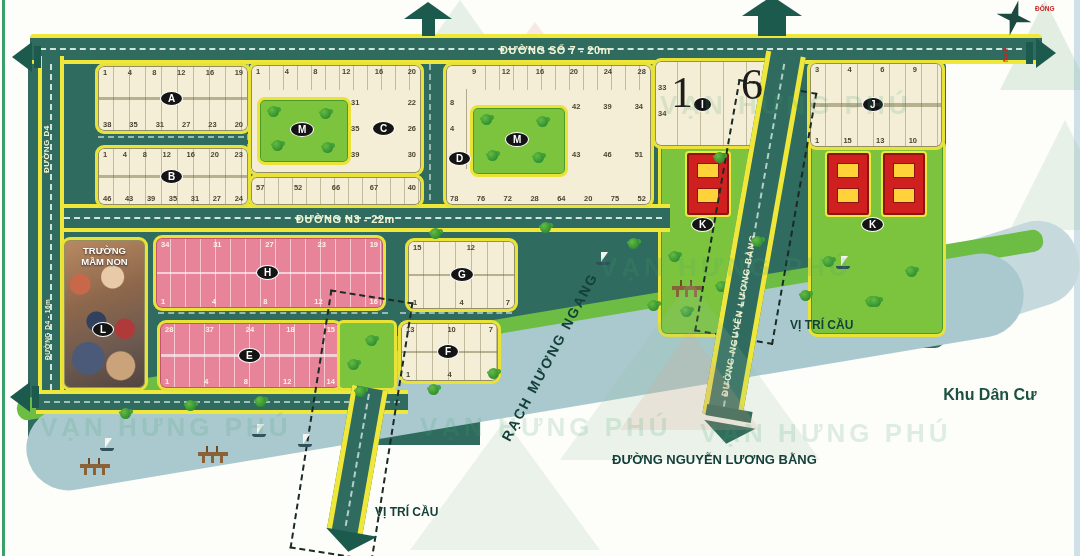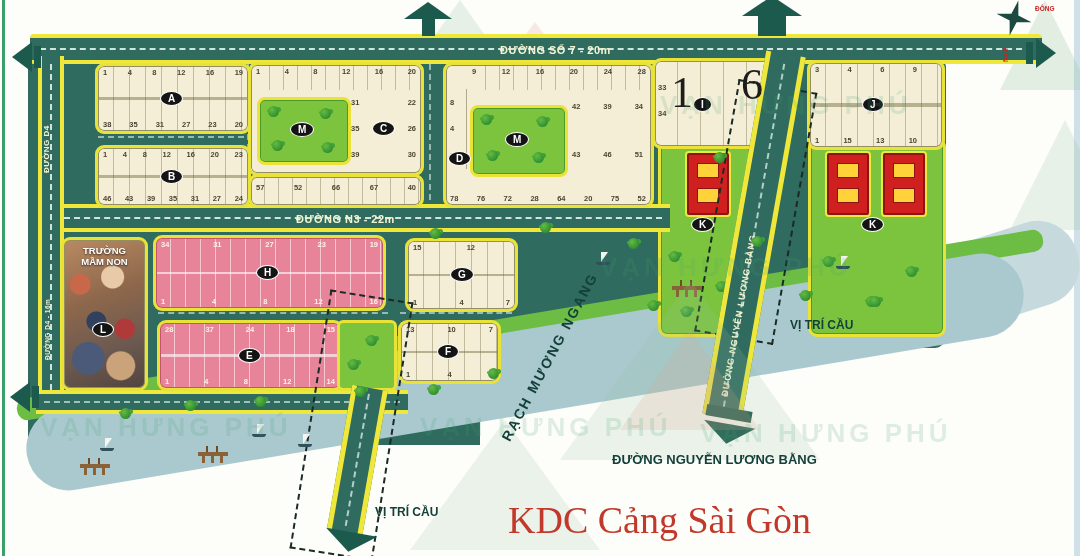--- a/index.html
+++ b/index.html
@@ -441,23 +441,23 @@
   <span class="tree" style="left:648px;top:300px;"></span>
   <span class="tree" style="left:714px;top:152px;"></span>
   <span class="tree" style="left:752px;top:236px;"></span>
   <span class="tree" style="left:800px;top:290px;"></span>
   <span class="tree" style="left:870px;top:296px;"></span>
 
   <span class="abs maplabel" style="left:790px;top:318px;font-size:12px;z-index:7;">VỊ TRÍ CẦU</span>
   <span class="abs maplabel" style="left:375px;top:505px;font-size:12px;z-index:7;">VỊ TRÍ CẦU</span>
   <span class="abs maplabel" style="left:455px;top:348px;width:190px;font-size:14px;letter-spacing:2px;transform:rotate(-62deg);transform-origin:50% 50%;z-index:7;">RẠCH MƯƠNG NGANG</span>
   <div class="abs" style="left:900px;top:386px;width:180px;text-align:center;color:#1c5040;z-index:7;">
+    <div style="font-size:16px;font-weight:bold;">Khu Dân Cư</div>
   </div>
   <span class="abs maplabel" style="left:612px;top:452px;font-size:13px;z-index:7;">ĐƯỜNG NGUYỄN LƯƠNG BẰNG</span>
-  <span class="abs title" style="left:508px;top:498px;z-index:8;">KDC Cảng Sài Gòn</span>
 
   <span class="wm" style="left:40px;top:412px;">VẠN HƯNG PHÚ</span>
   <span class="wm" style="left:420px;top:412px;">VẠN HƯNG PHÚ</span>
   <span class="wm" style="left:700px;top:418px;">VẠN HƯNG PHÚ</span>
   <span class="wm" style="left:600px;top:252px;">VẠN HƯNG PHÚ</span>
   <span class="wm" style="left:660px;top:90px;">VẠN HƯNG PHÚ</span>
 
 </div>
 
 </body></html>

